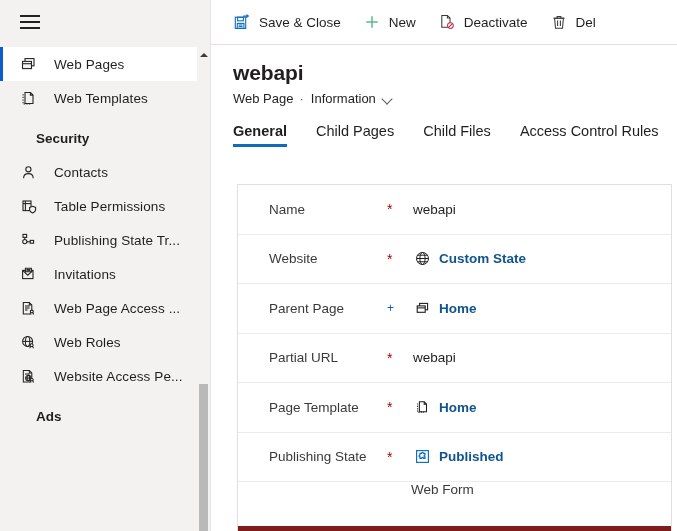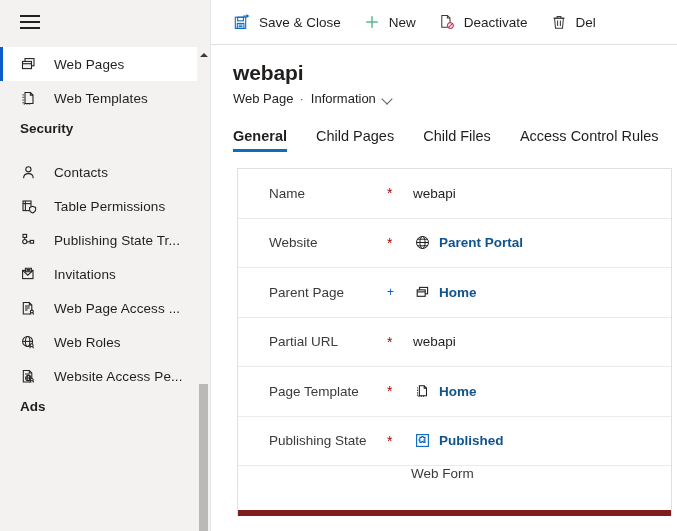--- a/index.html
+++ b/index.html
@@ -88,21 +88,23 @@
     color: #201f1e;
     letter-spacing: .1px;
   }
   .nav-group {
     padding-left: 20px;
     font-size: 13.5px;
     font-weight: bold;
     color: #201f1e;
     height: 34px;
     display: flex;
+    align-items: center;
     margin-top: 6px;
+    margin-left: 16px;
   }
 
   
   .sb-scroll {
     position: absolute;
     right: 0px; top: 44px;
     width: 13px;
     bottom: 0;
     background: #f3f2f1;
   }
@@ -203,21 +205,21 @@
     left: 0; top: 1px;
     width: 7px; height: 7px;
     border-right: 1.3px solid #605e5c;
     border-bottom: 1.3px solid #605e5c;
     transform: rotate(45deg);
   }
 
   
   .tabs {
     display: flex;
-    align-items: center;
+    align-items: flex-start;
     margin-top: 14px;
     padding-left: 22px;
     height: 34px;
     white-space: nowrap;
     overflow: hidden;
   }
   .tab {
     position: relative;
     padding: 0 14px 8px 0;
     margin-right: 15px;
@@ -233,21 +235,21 @@
     left: 0; bottom: 0;
     width: calc(100% - 14px);
     height: 3px;
     background: #0f6cbd;
   }
 
   
   .card {
     position: absolute;
     left: 26px;
-    top: 168px;
+    top: 184px;
     width: 435px;
     border: 1px solid #e1dfdd;
     background: #ffffff;
     border-bottom: none;
   }
   .frow {
     display: flex;
     align-items: center;
     height: 49.5px;
     border-bottom: 1px solid #edebe9;
@@ -538,21 +540,21 @@
         <div class="fval">
           <span class="vicon">
             <svg width="15" height="15" viewBox="0 0 15 15" fill="none" stroke="#201f1e" stroke-width="1">
               <circle cx="7.5" cy="7.5" r="6"></circle>
               <ellipse cx="7.5" cy="7.5" rx="2.6" ry="6"></ellipse>
               <line x1="1.5" y1="7.5" x2="13.5" y2="7.5"></line>
               <line x1="2.6" y1="4.2" x2="12.4" y2="4.2"></line>
               <line x1="2.6" y1="10.8" x2="12.4" y2="10.8"></line>
             </svg>
           </span>
-          <span class="link">Parent Portal</span>
+          <span class="link">Custom State</span>
         </div>
       </div>
 
       <div class="frow">
         <div class="flabel">Parent Page</div>
         <div class="freq plus">+</div>
         <div class="fval">
           <span class="vicon">
             <svg width="15" height="15" viewBox="0 0 15 15" fill="none" stroke="#201f1e" stroke-width="1.1">
               <rect x="4.6" y="2.4" width="8" height="6.4"></rect>

